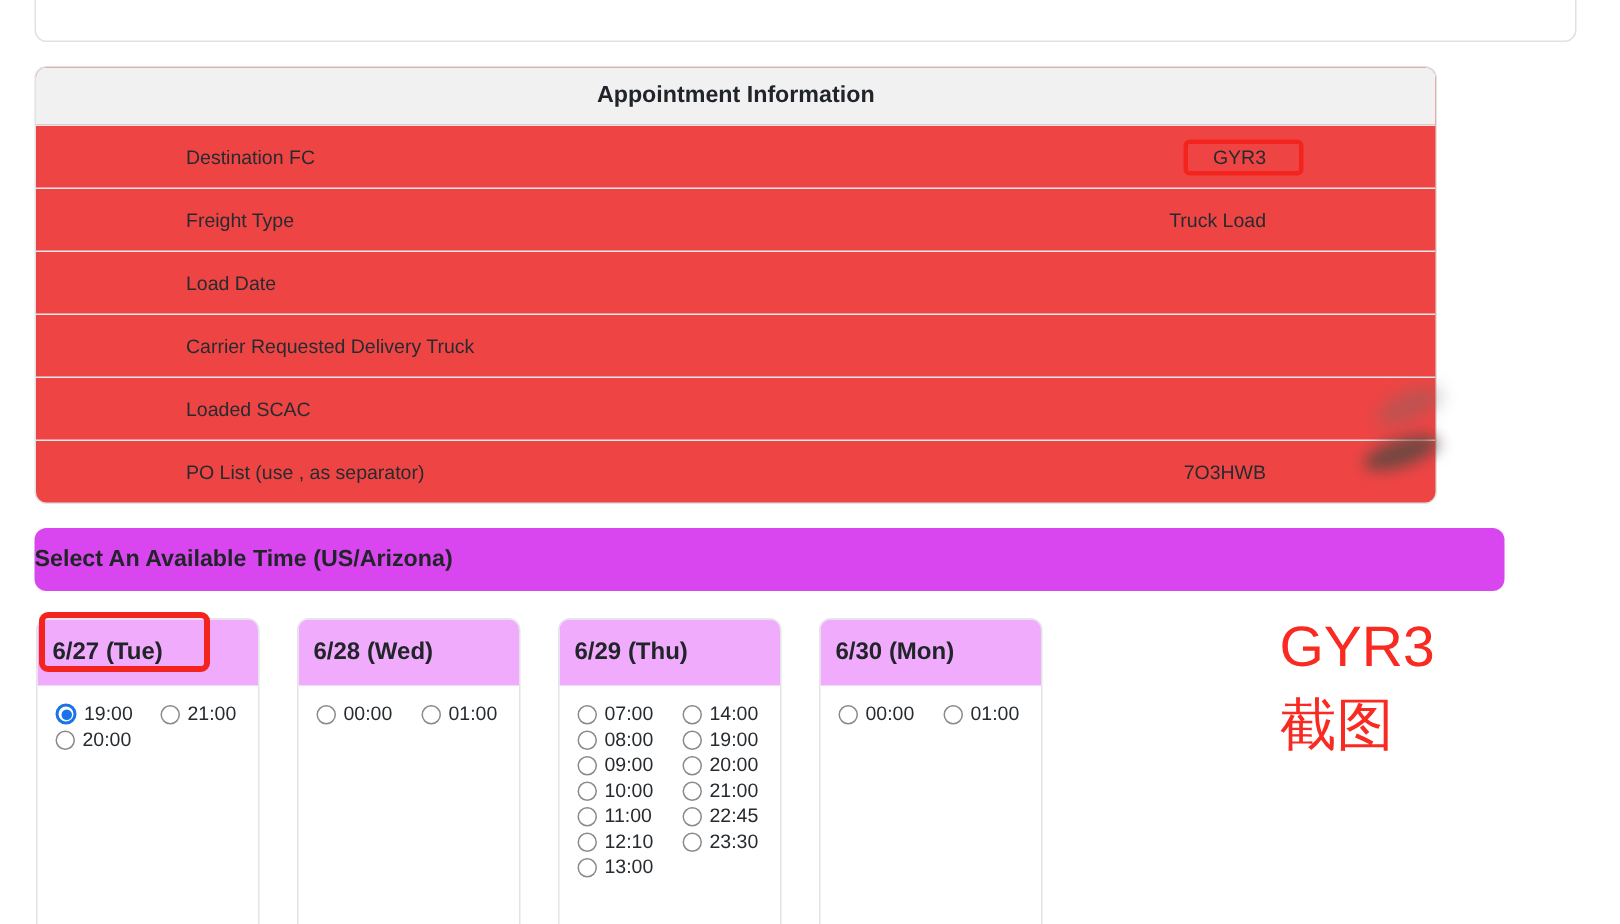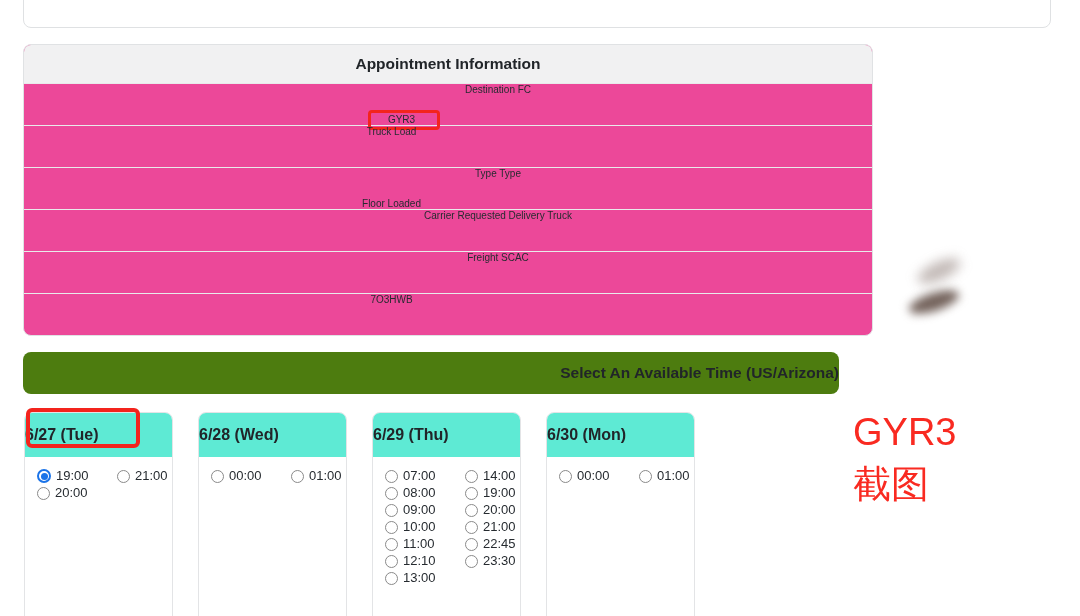--- a/index.html
+++ b/index.html
@@ -17,40 +17,39 @@
     position: absolute; left: 23px; top: -22px;
     width: 1028px; height: 50px;
     background: #fff;
     border: 1px solid #dfe1e3;
     border-radius: 8px;
   }
 
   
   #appt-card {
     position: absolute; left: 23px; top: 44px;
-    width: 850px;
-    background: #ec4899;
+    width: 935px;
+    background: #ef4444;
     border: 1px solid #e0e2e4;
     border-radius: 8px;
     overflow: hidden;
   }
   .card-title {
     height: 38px; line-height: 38px;
     background: #f1f1f2;
     text-align: center;
     font-weight: bold;
     font-size: 15.5px;
     color: #212529;
   }
   .info-row {
     display: flex; align-items: center;
     height: 42px;
     border-top: 1px solid #e9eaeb;
-    font-size: 10px;
-    flex-direction: column;
+    font-size: 13px;
   }
   .info-label { padding-left: 100px; flex: 1 1 auto; }
   .info-value { padding-right: 113px; text-align: right; position: relative; }
   .red-box {
     display: inline-block;
     border: 3px solid #f3241d;
     border-radius: 4px;
     padding: 1px 22px 2px 17px;
     margin: -6px -25px -6px 0;
   }
@@ -68,50 +67,50 @@
   #smudge-b {
     left: 916px; top: 262px; width: 46px; height: 18px;
     background: rgba(122, 102, 95, 0.45);
     filter: blur(6px);
     transform: rotate(-25deg);
   }
 
   
   #select-bar {
     position: absolute; left: 23px; top: 352px;
-    width: 816px; height: 42px; line-height: 42px;
-    background: #4d7c0f;
+    width: 980px; height: 42px; line-height: 42px;
+    background: #d946ef;
     border-radius: 8px;
-    text-align: right;
+    text-align: left;
     font-weight: bold;
     font-size: 15.5px;
     color: #212529;
   }
   #days {
     position: absolute; left: 24px; top: 412px;
     display: flex; gap: 25px;
     align-items: flex-start;
   }
   .day-card {
     width: 149px; height: 260px;
     background: #fff;
     border: 1px solid #e3e4e6;
     border-radius: 8px;
     overflow: hidden;
   }
   .day-header {
     height: 44px; line-height: 44px;
-    background: #5eead4;
+    background: #f0abfc;
     font-weight: bold;
     font-size: 16px;
-    padding-left: 0;
+    padding-left: 10px;
     color: #212529;
   }
   .day-body {
-    display: flex; gap: 20px;
+    display: flex; gap: 10px;
     padding: 12px 4px 0 12px;
   }
   .time-col { display: flex; flex-direction: column; gap: 3px; min-width: 60px; }
   .time-option {
     display: flex; align-items: center; gap: 5px;
     font-size: 13px; line-height: 14px;
     cursor: default;
     white-space: nowrap;
   }
   .radio {
@@ -153,34 +152,35 @@
 <div id="top-card"></div>
 
 <div id="appt-card">
   <div class="card-title">Appointment Information</div>
   <div id="info-rows">
       <div class="info-row">
         <div class="info-label">Destination FC</div>
         <div class="info-value"><span class="red-box">GYR3</span></div>
       </div>
       <div class="info-row">
+        <div class="info-label">Freight Type</div>
         <div class="info-value"><span>Truck Load</span></div>
       </div>
       <div class="info-row">
-        <div class="info-label">Type Type</div>
-        <div class="info-value"><span>Floor Loaded</span></div>
+        <div class="info-label">Load Date</div>
       </div>
       <div class="info-row">
         <div class="info-label">Carrier Requested Delivery Truck</div>
       </div>
       <div class="info-row">
-        <div class="info-label">Freight SCAC</div>
+        <div class="info-label">Loaded SCAC</div>
         <div class="info-value"><span></span></div>
       </div>
       <div class="info-row">
+        <div class="info-label">PO List (use , as separator)</div>
         <div class="info-value"><span>7O3HWB</span></div>
       </div>
     </div>
 </div>
 
 <div id="select-bar">Select An Available Time (US/Arizona)</div>
 
 <div id="days">
     <div class="day-card">
       <div class="day-header">6/27 (Tue)</div>

